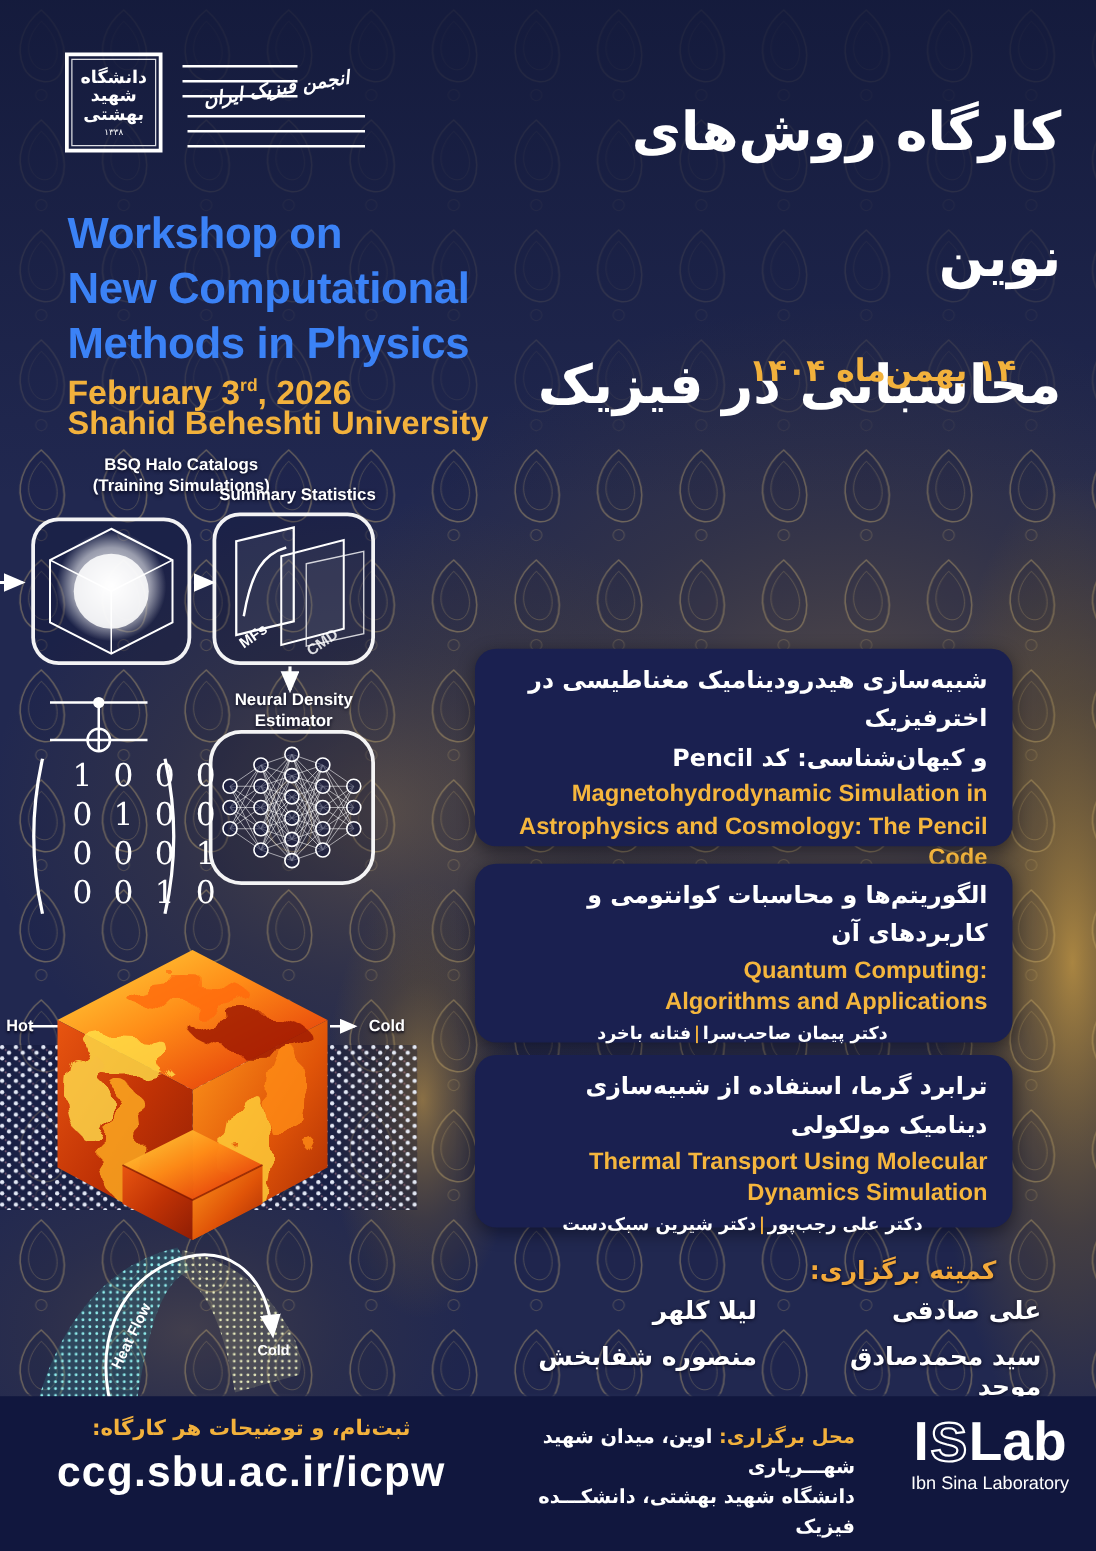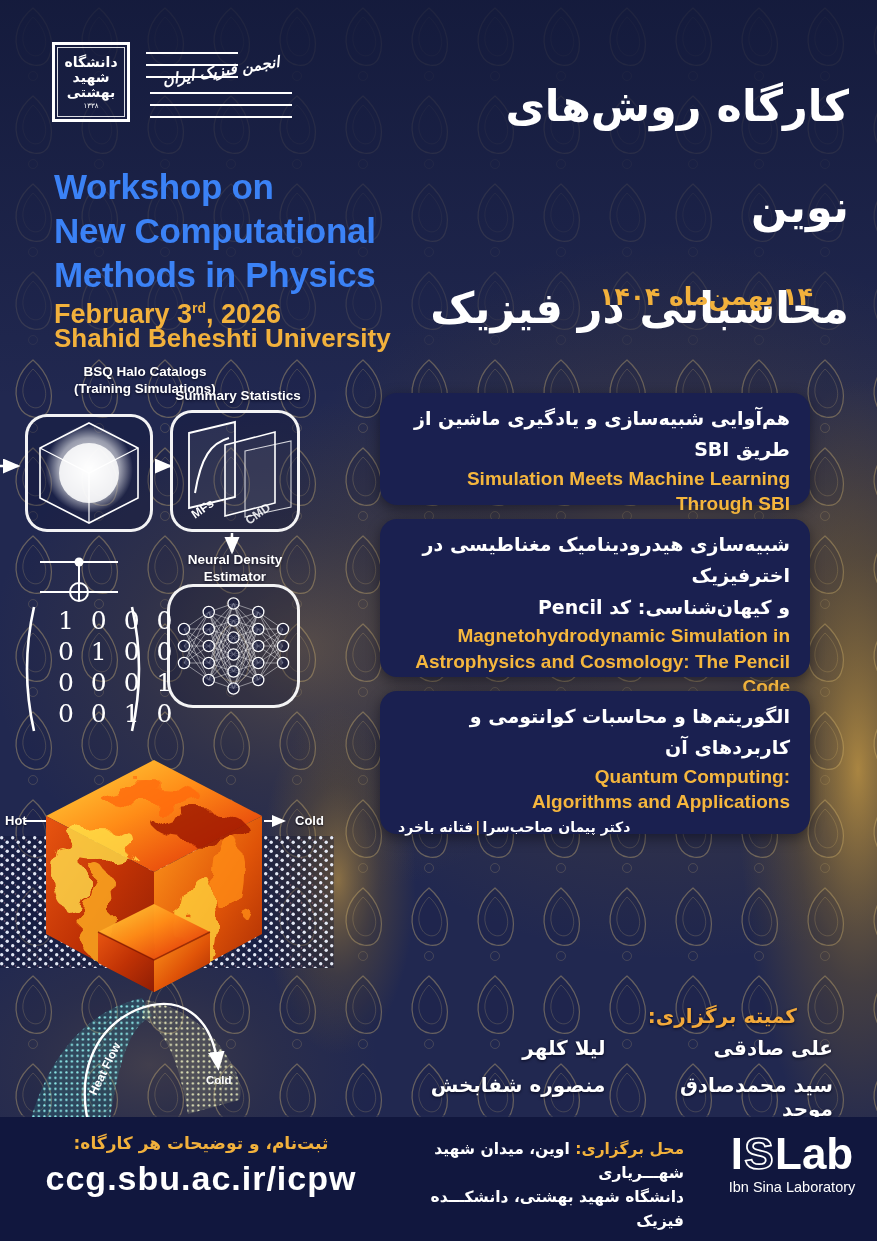--- a/index.html
+++ b/index.html
@@ -48,21 +48,21 @@
     text-shadow:0 1px 2px rgba(0,0,20,.9);}
 
   
   .card{left:380px;width:430px;background:#1a2050;border-radius:17px;direction:rtl;
     padding:10px 20px 10px 18px;display:flex;flex-direction:column;justify-content:space-evenly;
     box-shadow:0 4px 14px rgba(0,0,10,.45);}
   .card .fa{font-size:19px;font-weight:700;color:#fff;line-height:1.65;white-space:pre-line;text-align:right;}
   .card .en{direction:ltr;text-align:right;font-family:"Liberation Sans",sans-serif;
     font-size:19px;font-weight:700;color:#f5b63d;line-height:1.35;white-space:pre-line;}
   .card .rule{height:2px;background:#bb8d2f;border-radius:1px;margin:2px 2px;}
-  .card .spk{font-size:14px;font-weight:700;color:#fff;text-align:left;}
+  .card .spk{font-size:14px;font-weight:700;color:#fff;text-align:center;}
   .card .spk .sep{color:#f2b13c;padding:0 2px;}
 
   
   .committee-h{right:80px;top:1004px;direction:rtl;font-size:20px;font-weight:700;color:#f2a93a;
     text-shadow:0 1px 3px rgba(0,0,20,.8);}
   .committee{left:430px;top:1036px;width:403px;direction:rtl;display:grid;
     grid-template-columns:1fr 1fr;column-gap:52px;row-gap:13px;}
   .committee .name{font-size:20px;font-weight:700;color:#fff;text-align:right;
     text-shadow:0 1px 3px rgba(0,0,20,.8);}
 
@@ -428,44 +428,45 @@
     <path d="M132,26 C70,40 32,95 16,166 L96,172 C106,108 114,56 142,44 Z" fill="rgba(45,170,170,.18)"></path>
     <path d="M132,26 C70,40 32,95 16,166 L96,172 C106,108 114,56 142,44 Z" fill="url(#dotsCyan)"></path>
     <path d="M136,28 C176,36 206,60 226,100 C231,112 232,122 229,128 L178,142 C170,96 158,58 132,46 Z" fill="rgba(210,214,150,.16)"></path>
     <path d="M136,28 C176,36 206,60 226,100 C231,112 232,122 229,128 L178,142 C170,96 158,58 132,46 Z" fill="url(#dotsKhaki)"></path>
     <path d="M82,164 C62,102 86,56 126,38 C170,20 202,44 208,94" fill="none" stroke="#fff" stroke-width="2.4" marker-end="url(#ah5)"></path>
     <text x="0" y="0" transform="translate(86,124) rotate(-64)" font-size="12" font-weight="bold" fill="#fff" font-family="Liberation Sans, sans-serif">Heat Flow</text>
     <text x="68" y="176" font-size="11.5" font-weight="bold" fill="#fff" font-family="Liberation Sans, sans-serif">Hot</text>
     <text x="196" y="112" font-size="11.5" font-weight="bold" fill="#fff" font-family="Liberation Sans, sans-serif">Cold</text>
   </svg>
 
-  <div class="abs card" style="top:393px;height:112px">
-    <div class="fa">هم‌آوایی شبیه‌سازی و یادگیری ماشین از طریق SBI</div>
-    <div class="en" style="text-align:right">Simulation Meets Machine Learning Through SBI</div>
-    <div class="rule"></div>
-    <div class="spk">دکتر سید محمدصادق موحد<span class="sep">|</span>دکتر محمدحسین جلالی<span class="sep">|</span>محمد الاخرس</div>
-  </div>
 
   <div class="abs card" style="top:519px;height:158px">
     <div class="fa">شبیه‌سازی هیدرودینامیک مغناطیسی در اخترفیزیک
 و کیهان‌شناسی: کد Pencil</div>
     <div class="en">Magnetohydrodynamic Simulation in
 Astrophysics and Cosmology: The Pencil Code</div>
     <div class="rule"></div>
     <div class="spk">دکتر علیرضا طالبیان</div>
   </div>
 
   <div class="abs card" style="top:691px;height:143px">
     <div class="fa">الگوریتم‌ها و محاسبات کوانتومی و کاربردهای آن</div>
     <div class="en">Quantum Computing:
 Algorithms and Applications</div>
     <div class="rule"></div>
     <div class="spk">دکتر پیمان صاحب‌سرا<span class="sep">|</span>فتانه باخرد</div>
   </div>
 
+  <div class="abs card" style="top:844px;height:138px">
+    <div class="fa">ترابرد گرما، استفاده از شبیه‌سازی دینامیک مولکولی</div>
+    <div class="en">Thermal Transport Using Molecular
+Dynamics Simulation</div>
+    <div class="rule"></div>
+    <div class="spk">دکتر علی رجب‌پور<span class="sep">|</span>دکتر شیرین سبک‌دست</div>
+  </div>
 
   <div class="abs committee-h">کمیته برگزاری:</div>
   <div class="abs committee">
     <div class="name">علی صادقی</div>
     <div class="name">لیلا کلهر</div>
     <div class="name">سید محمدصادق موحد</div>
     <div class="name">منصوره شفابخش</div>
   </div>
 
   <div class="abs footer">

